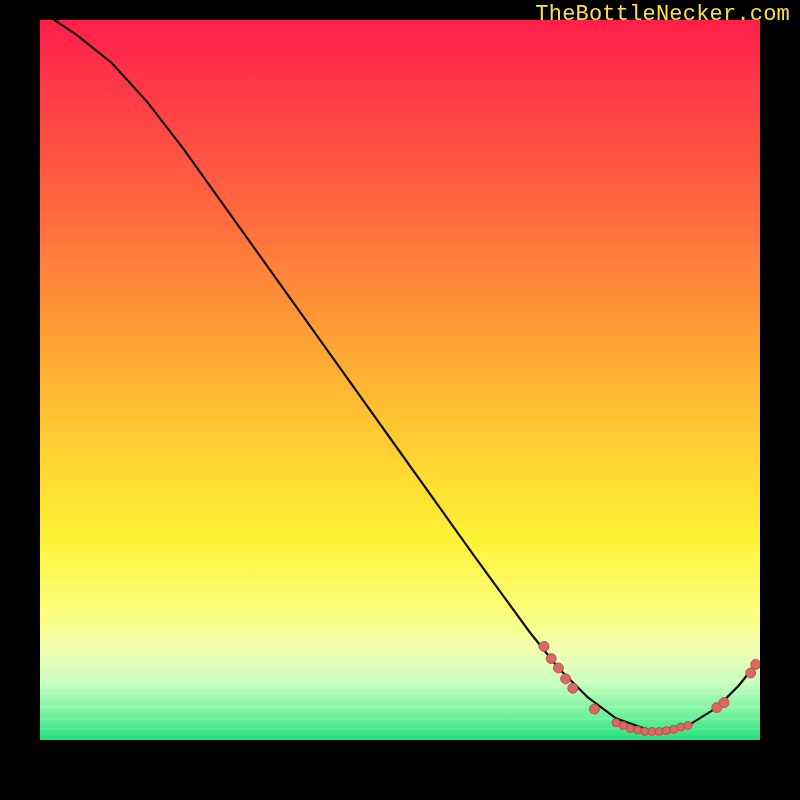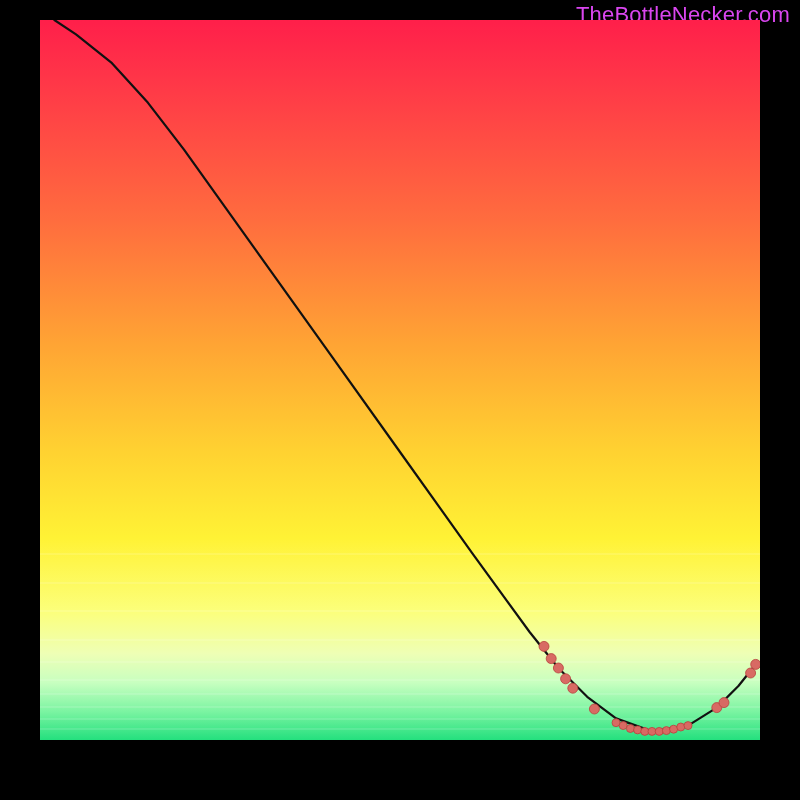--- a/index.html
+++ b/index.html
@@ -53,25 +53,26 @@
     background: rgba(255,255,255,0.12);
   }
   .curve-svg {
     position: absolute;
     inset: 0;
   }
   .watermark {
     position: absolute;
     top: 2px;
     right: 10px;
-    color: #d946ef;
+    color: #fde047;
     font-size: 22px;
     font-weight: 500;
     letter-spacing: 0.2px;
     user-select: none;
+    font-family: Liberation Mono, monospace;
   }
 </style>
 </head>
 <body>
 
 <div class="stage">
   <div class="watermark">TheBottleNecker.com</div>
 
   <div class="plot-area">
     <div class="gradient-bg"></div>

